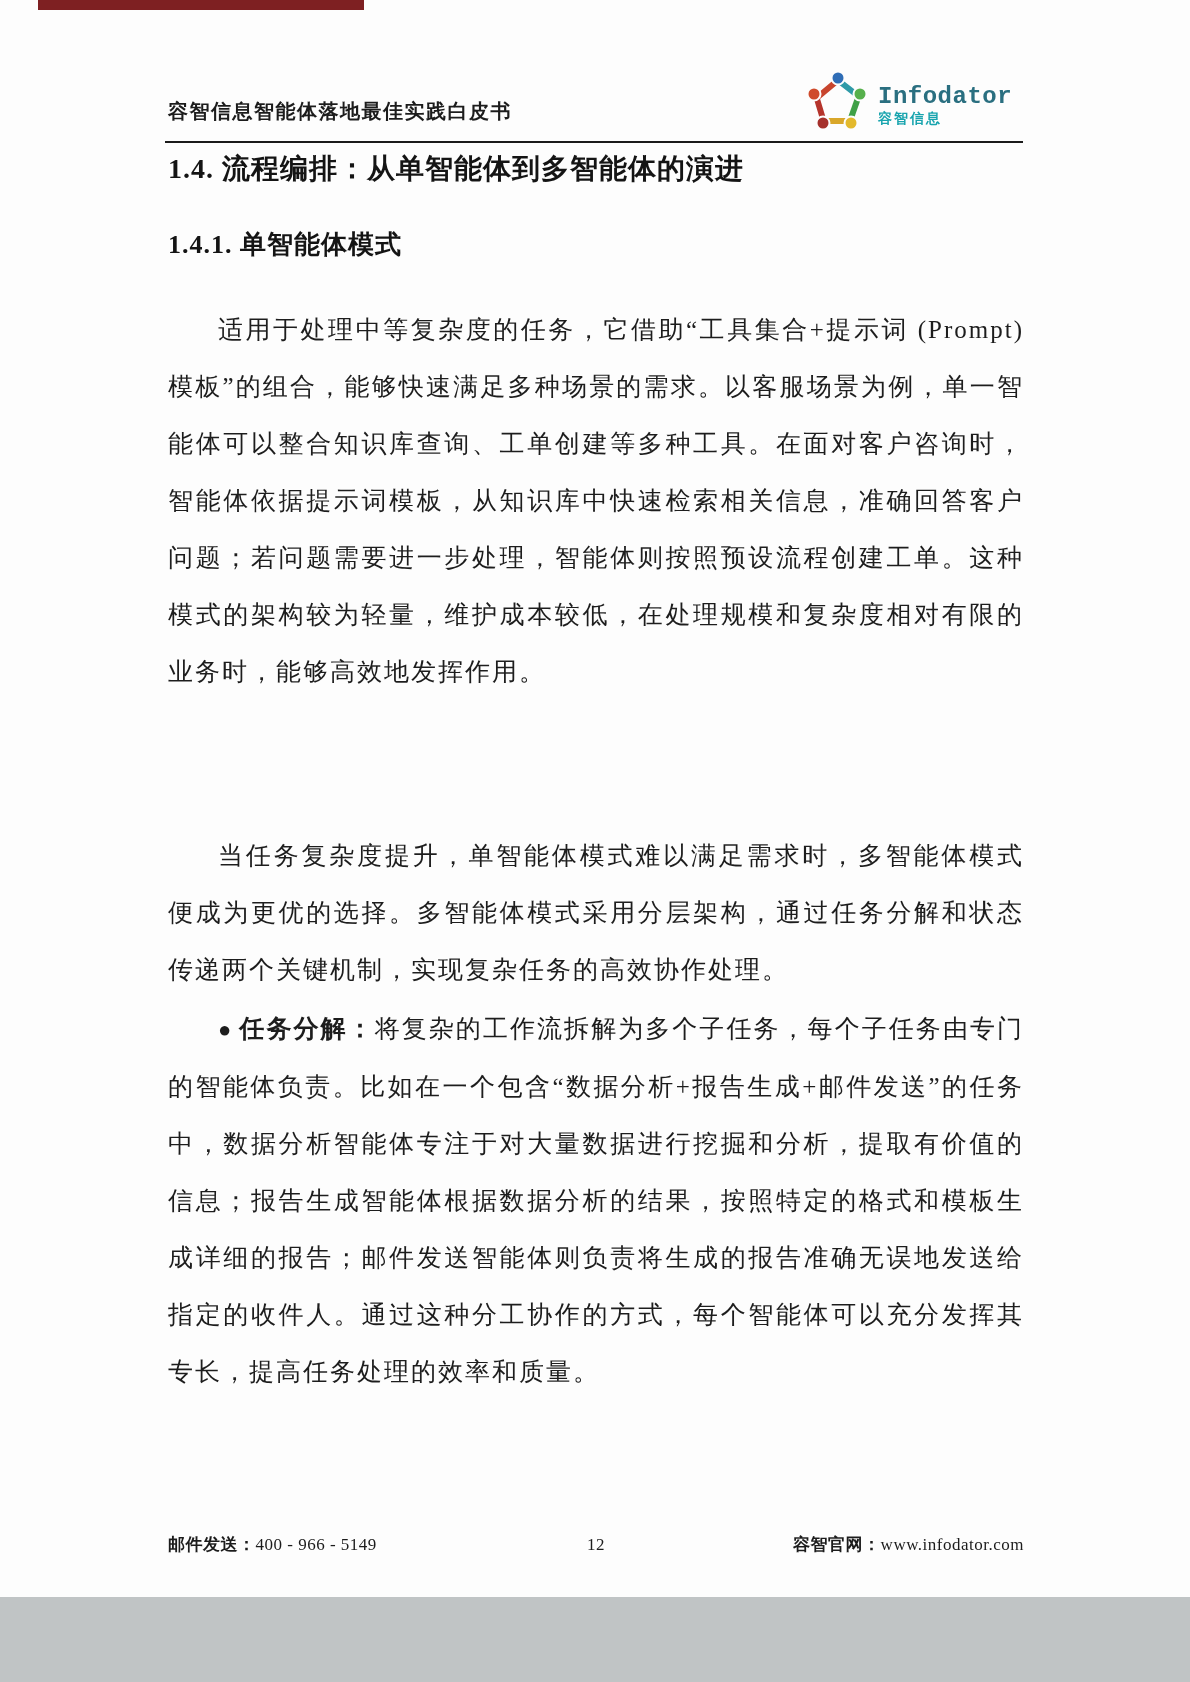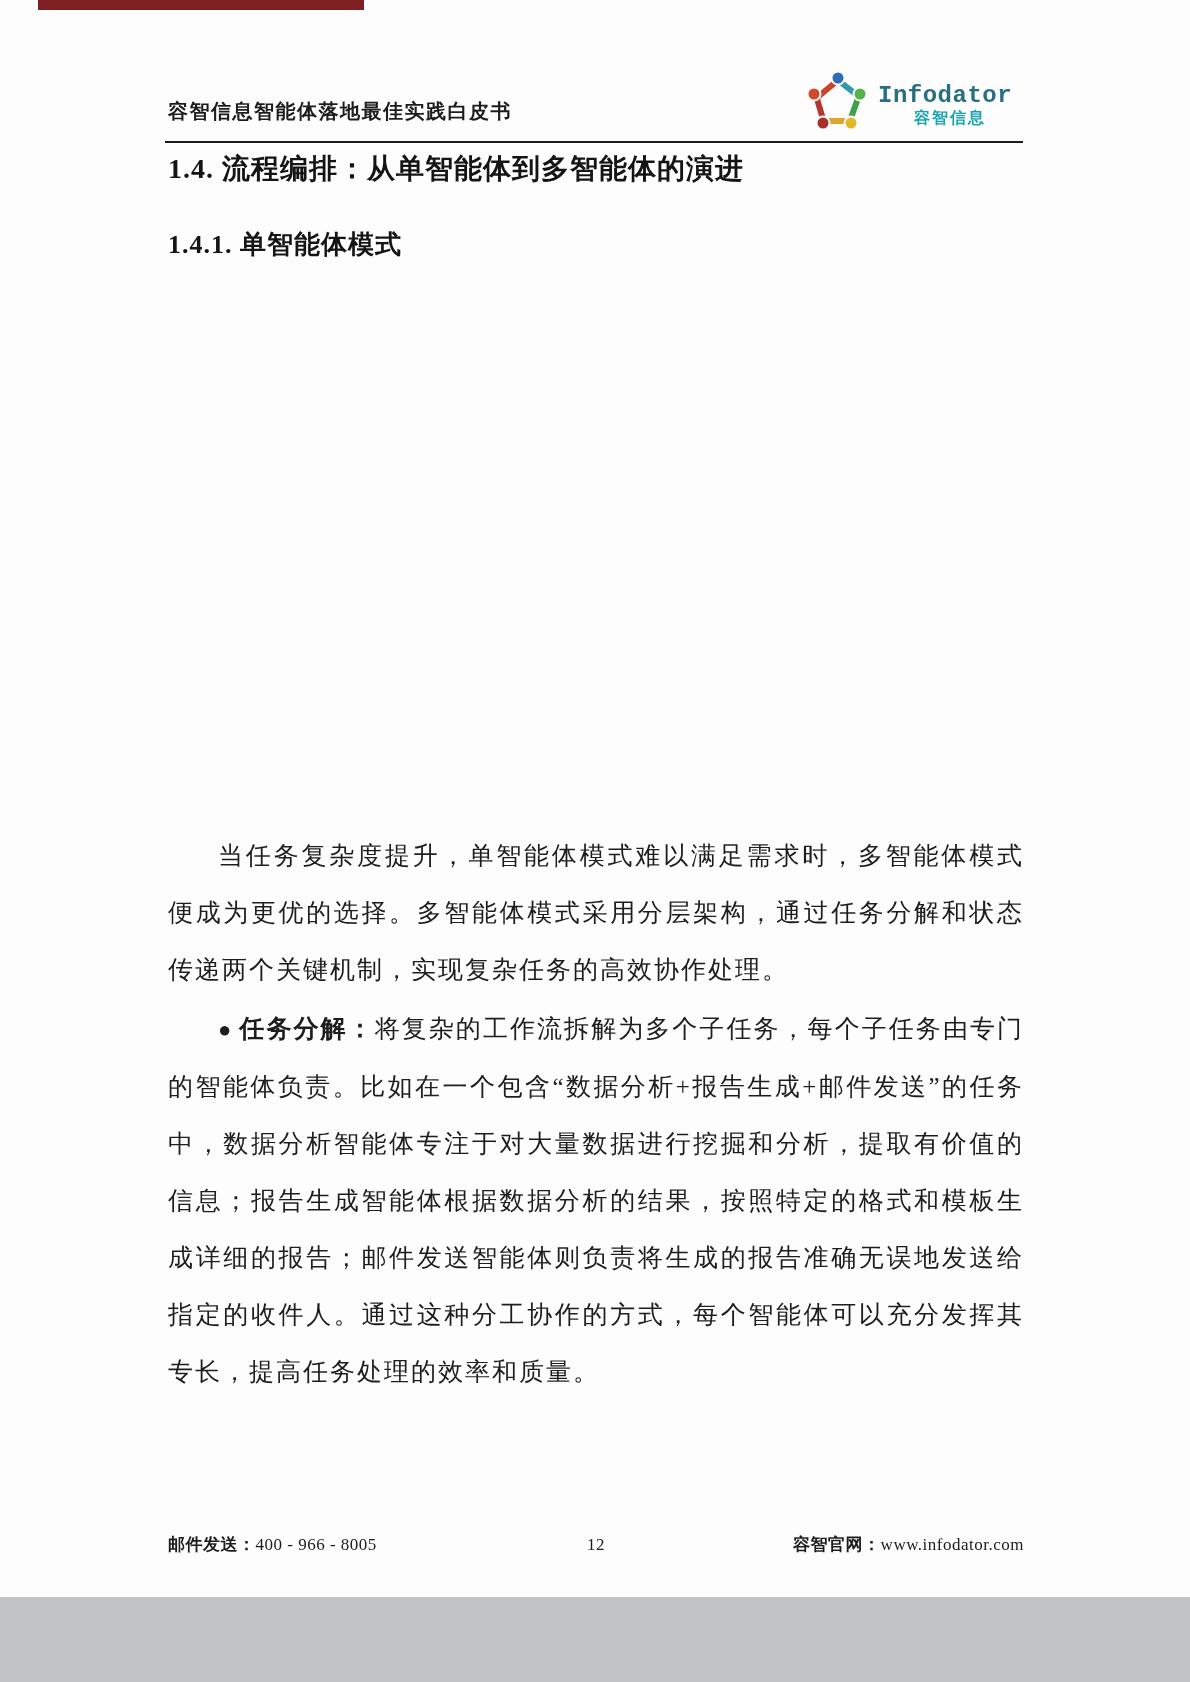--- a/index.html
+++ b/index.html
@@ -34,21 +34,21 @@
     position:absolute; left:806px; top:70px;
     display:flex; align-items:center; gap:10px;
   }
   .logo-text { display:flex; flex-direction:column; line-height:1.1; }
   .logo-en {
     font-family:Liberation Mono, monospace;
     font-size:24px; font-weight:700; color:#2a6f80; letter-spacing:0.5px;
   }
   .logo-zh {
     font-family:"Liberation Sans","DejaVu Sans",sans-serif;
-    font-size:16px; font-weight:700; color:#18a4ae; letter-spacing:2px;margin-left:36px;
+    font-size:14px; font-weight:700; color:#18a4ae; letter-spacing:2px;
   }
   .rule {
     position:absolute; left:165px; top:141px;
     width:858px; height:2px; background:#1b1b1b;
   }
   .h-main {
     position:absolute; left:168px; top:150px;
     font-size:28px; font-weight:700; color:#141414;
     letter-spacing:1px; white-space:nowrap;
   }
@@ -121,28 +121,29 @@
         <span class="logo-zh">容智信息</span>
       </span>
     </div>
 
     <div class="rule"></div>
 
     <div class="h-main">1.4. 流程编排：从单智能体到多智能体的演进</div>
 
     <div class="h-sub h-sub1">1.4.1. 单智能体模式</div>
 
+    <p class="para para-indent para1">适用于处理中等复杂度的任务，它借助“工具集合+提示词 (Prompt) 模板”的组合，能够快速满足多种场景的需求。以客服场景为例，单一智能体可以整合知识库查询、工单创建等多种工具。在面对客户咨询时，智能体依据提示词模板，从知识库中快速检索相关信息，准确回答客户问题；若问题需要进一步处理，智能体则按照预设流程创建工单。这种模式的架构较为轻量，维护成本较低，在处理规模和复杂度相对有限的业务时，能够高效地发挥作用。</p>
 
 
     <p class="para para-indent para2">当任务复杂度提升，单智能体模式难以满足需求时，多智能体模式便成为更优的选择。多智能体模式采用分层架构，通过任务分解和状态传递两个关键机制，实现复杂任务的高效协作处理。</p>
 
     <p class="para para-indent parab"><span class="bullet-glyph">●</span><span class="bullet-label">任务分解：</span><span>将复杂的工作流拆解为多个子任务，每个子任务由专门的智能体负责。比如在一个包含“数据分析+报告生成+邮件发送”的任务中，数据分析智能体专注于对大量数据进行挖掘和分析，提取有价值的信息；报告生成智能体根据数据分析的结果，按照特定的格式和模板生成详细的报告；邮件发送智能体则负责将生成的报告准确无误地发送给指定的收件人。通过这种分工协作的方式，每个智能体可以充分发挥其专长，提高任务处理的效率和质量。</span></p>
 
     <div class="footer">
-      <span class="seg seg-left"><b>邮件发送：</b><span>400 - 966 - 8005</span></span>
+      <span class="seg seg-left"><b>邮件发送：</b><span>400 - 966 - 5149</span></span>
       <span class="seg seg-mid">12</span>
       <span class="seg seg-right"><b>容智官网：</b><span>www.infodator.com</span></span>
     </div>
 
   </div>
 
   <div class="strip">
     
   </div>
 </div>

